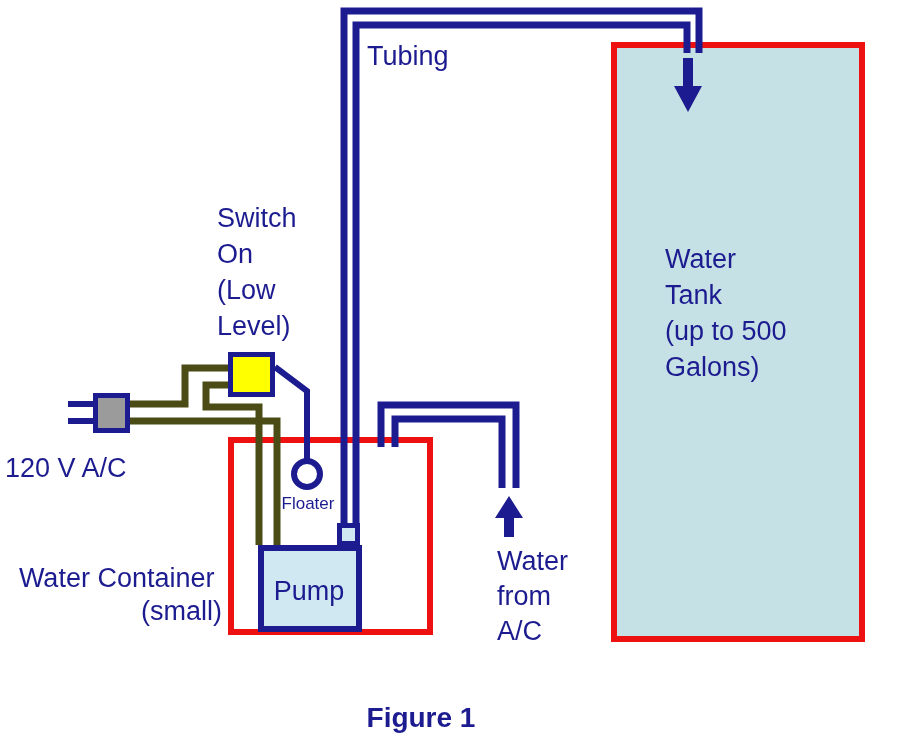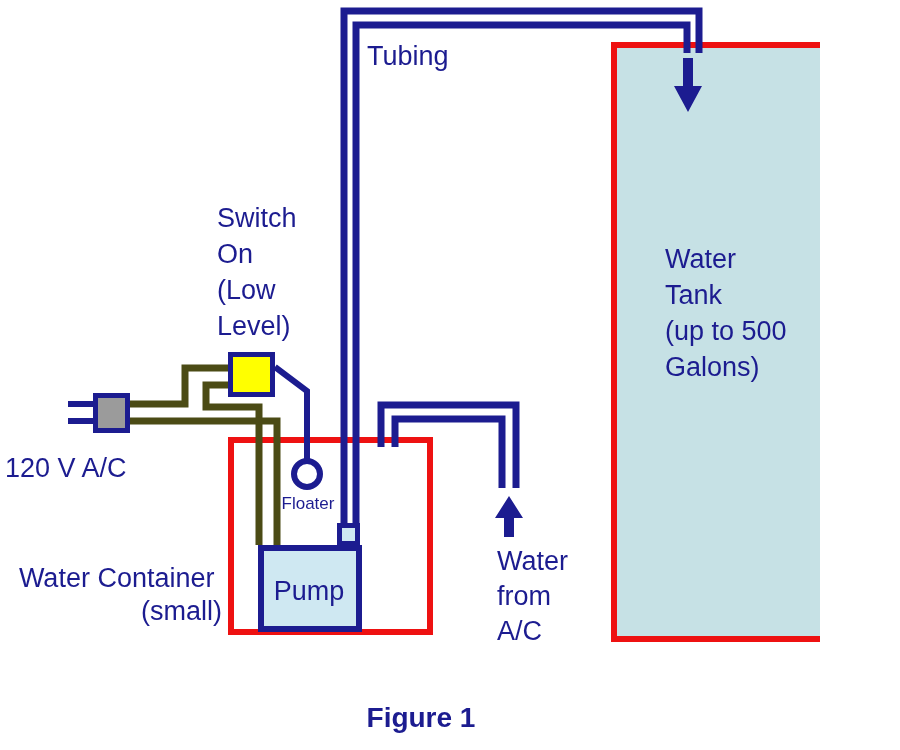--- a/index.html
+++ b/index.html
@@ -1,20 +1,20 @@
 <!DOCTYPE html>
 <html style="--navy: #1c1c90; --red: #ee1111; --yellow: #ffff00; --olive: #4b4b15; --gray: #9b9b9b; --tank_fill: #c6e1e5; --pump_fill: #cfe8f2; --background: #ffffff;"><head>
 <meta charset="utf-8">
 <style>
   :root{
     --navy:#1c1c90; --red:#ee1111; --yellow:#ffff00; --olive:#4b4b15;
     --gray:#9b9b9b; --tank_fill:#c6e1e5; --pump_fill:#cfe8f2; --background:#ffffff;
   }
   html,body{margin:0;padding:0;background:var(--background);}
-  .stage{position:relative;width:820px;height:750px;background:var(--background);
+  .stage{position:relative;width:900px;height:750px;background:var(--background);
          font-family:"Liberation Sans",sans-serif;overflow:hidden;}
   svg{display:block;}
   svg text{font-family:"Liberation Sans",sans-serif;}
   .lbl{fill:var(--navy);font-size:27px;}
   .lbl-sm{fill:var(--navy);font-size:17px;}
   .caption{fill:var(--navy);font-size:28px;font-weight:bold;}
   .pipe{fill:none;stroke:var(--navy);stroke-width:7;}
   .wire{fill:none;stroke:var(--olive);stroke-width:7;}
   .bluewire{fill:none;stroke:var(--navy);stroke-width:6;}
   .arrow{fill:var(--navy);stroke:none;}

